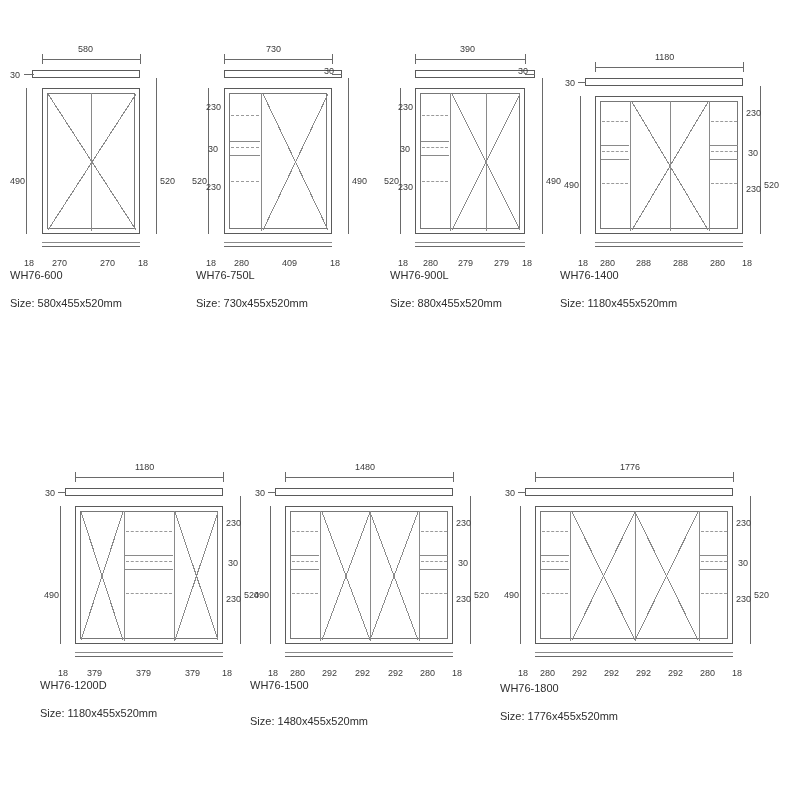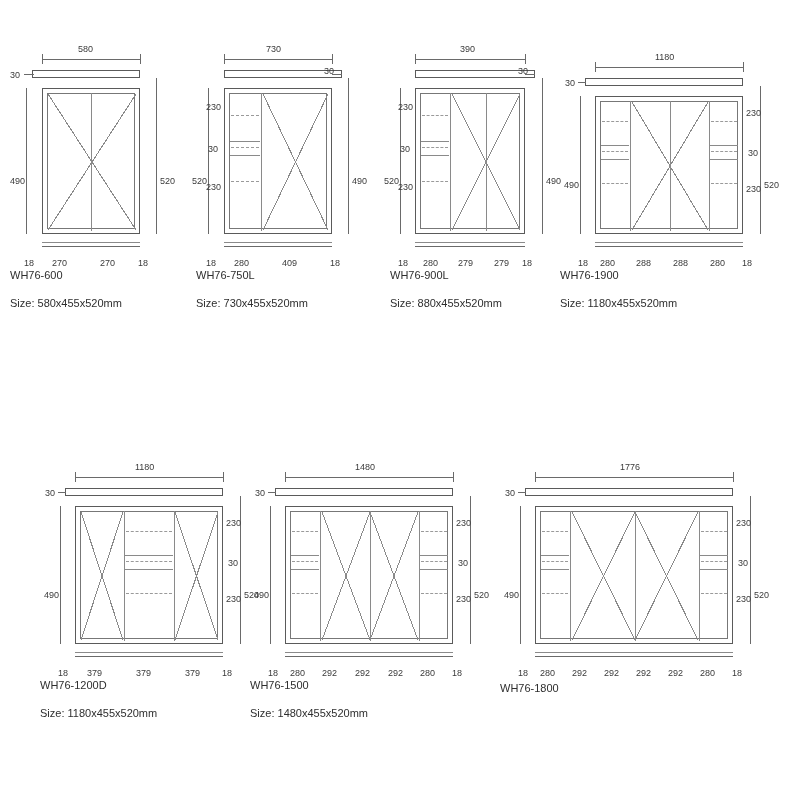--- a/index.html
+++ b/index.html
@@ -243,21 +243,21 @@
     <div class="hline" style="left:35px;top:202px;width:148px;"></div>
     <div class="dim-h" style="left:35px;top:206px;width:148px;"></div>
     <div class="dimtext" style="left:18px;top:218px;">18</div>
     <div class="dimtext" style="left:182px;top:218px;">18</div>
     <div class="dimtext" style="left:40px;top:218px;">280</div>
     <div class="dimtext" style="left:76px;top:218px;">288</div>
     <div class="dimtext" style="left:113px;top:218px;">288</div>
     <div class="dimtext" style="left:150px;top:218px;">280</div>
   </div>
   <div class="caption" style="left:560px;top:268px;width:230px;">
-    <div>WH76-1900</div>
+    <div>WH76-1400</div>
     <div class="size" style="margin-top:13px;">Size: 1180x455x520mm</div>
   </div>
 
   <div class="unit" style="left:40px;top:450px;width:230px;height:210px;">
     <div class="dim-h" style="left:35px;top:27px;width:148px;"></div>
     <div class="tick" style="left:35px;top:22px;width:1px;height:10px;"></div>
     <div class="tick" style="left:183px;top:22px;width:1px;height:10px;"></div>
     <div class="dimtext" style="left:95px;top:12px;">1180</div>
 
     <div class="top-slab" style="left:25px;top:38px;width:158px;height:8px;"></div>
@@ -348,21 +348,21 @@
     <div class="dimtext" style="left:18px;top:218px;">18</div>
     <div class="dimtext" style="left:202px;top:218px;">18</div>
     <div class="dimtext" style="left:40px;top:218px;">280</div>
     <div class="dimtext" style="left:72px;top:218px;">292</div>
     <div class="dimtext" style="left:105px;top:218px;">292</div>
     <div class="dimtext" style="left:138px;top:218px;">292</div>
     <div class="dimtext" style="left:170px;top:218px;">280</div>
   </div>
   <div class="caption" style="left:250px;top:678px;width:250px;">
     <div>WH76-1500</div>
-    <div class="size" style="margin-top:13px;">Size: 1480x455x520mm</div>
+    <div class="size" style="margin-top:21px;">Size: 1480x455x520mm</div>
   </div>
 
   <div class="unit" style="left:500px;top:450px;width:270px;height:210px;">
     <div class="dim-h" style="left:35px;top:27px;width:198px;"></div>
     <div class="tick" style="left:35px;top:22px;width:1px;height:10px;"></div>
     <div class="tick" style="left:233px;top:22px;width:1px;height:10px;"></div>
     <div class="dimtext" style="left:120px;top:12px;">1776</div>
 
     <div class="top-slab" style="left:25px;top:38px;width:208px;height:8px;"></div>
     <div class="dimtext" style="left:5px;top:38px;">30</div>
@@ -405,15 +405,16 @@
     <div class="dimtext" style="left:232px;top:218px;">18</div>
     <div class="dimtext" style="left:40px;top:218px;">280</div>
     <div class="dimtext" style="left:72px;top:218px;">292</div>
     <div class="dimtext" style="left:104px;top:218px;">292</div>
     <div class="dimtext" style="left:136px;top:218px;">292</div>
     <div class="dimtext" style="left:168px;top:218px;">292</div>
     <div class="dimtext" style="left:200px;top:218px;">280</div>
   </div>
   <div class="caption" style="left:500px;top:681px;width:270px;">
     <div>WH76-1800</div>
+    <div class="size" style="margin-top:13px;">Size: 1776x455x520mm</div>
   </div>
 
 </div>
 
 </body></html>

